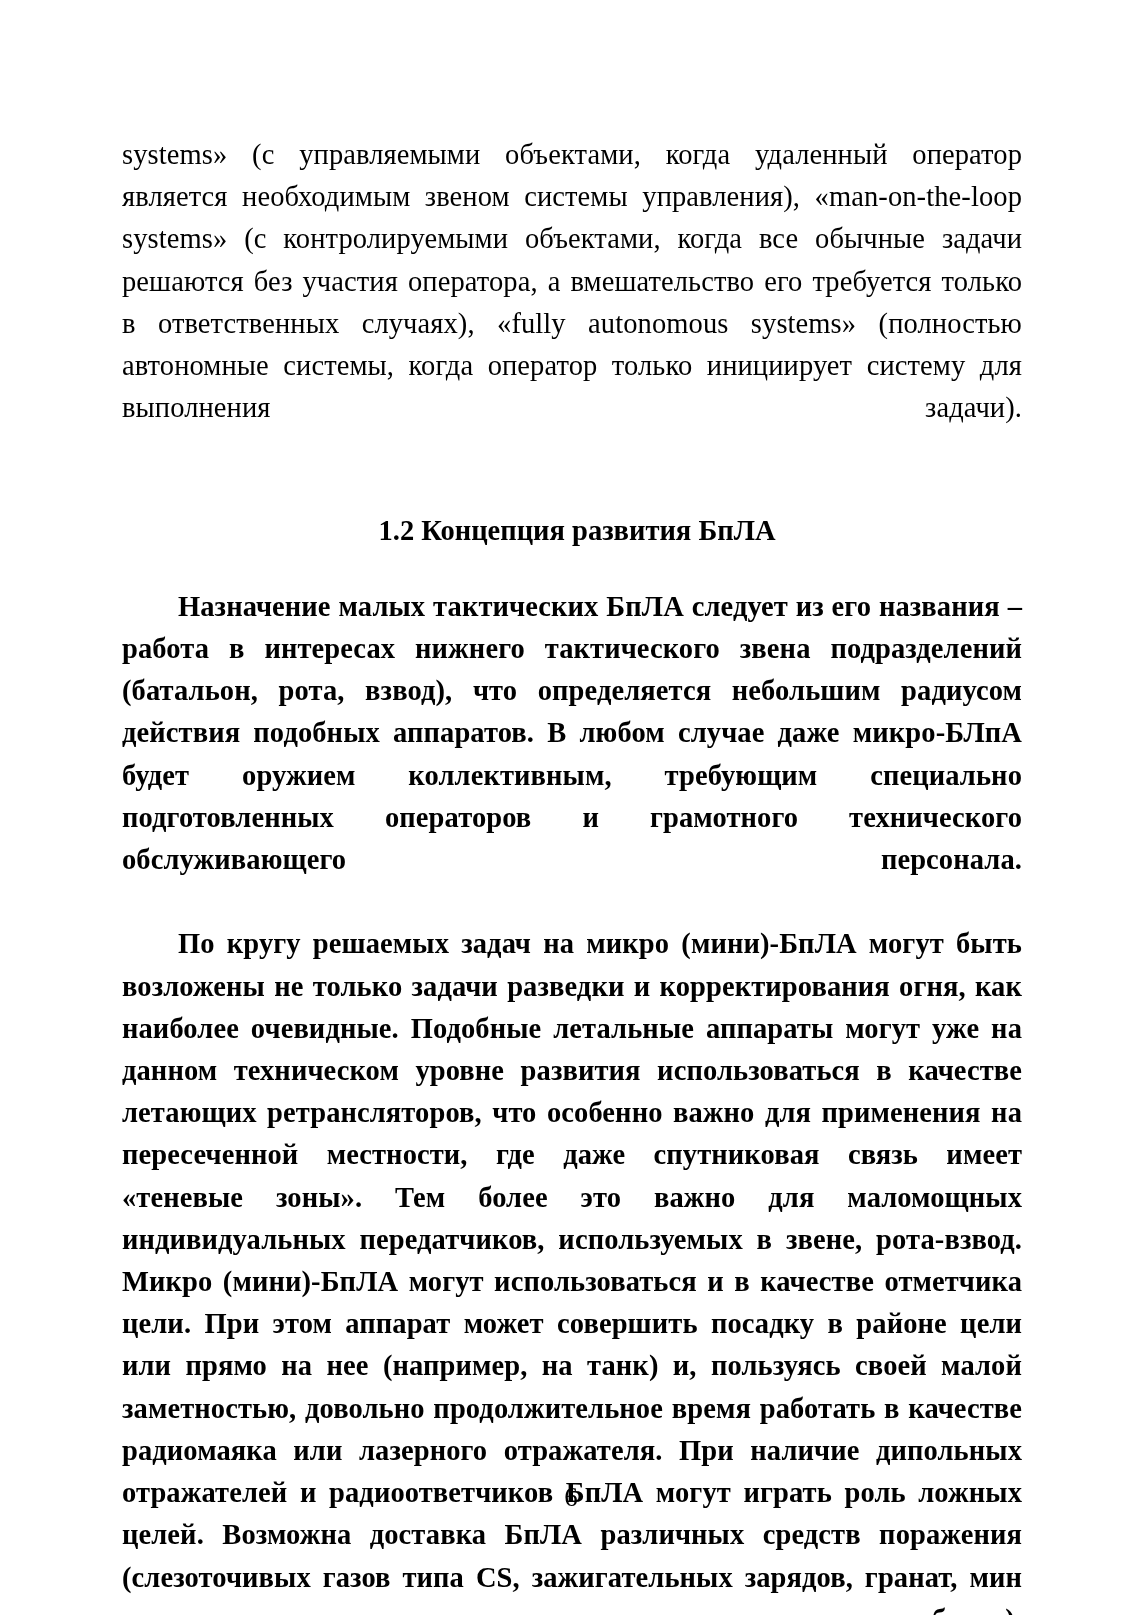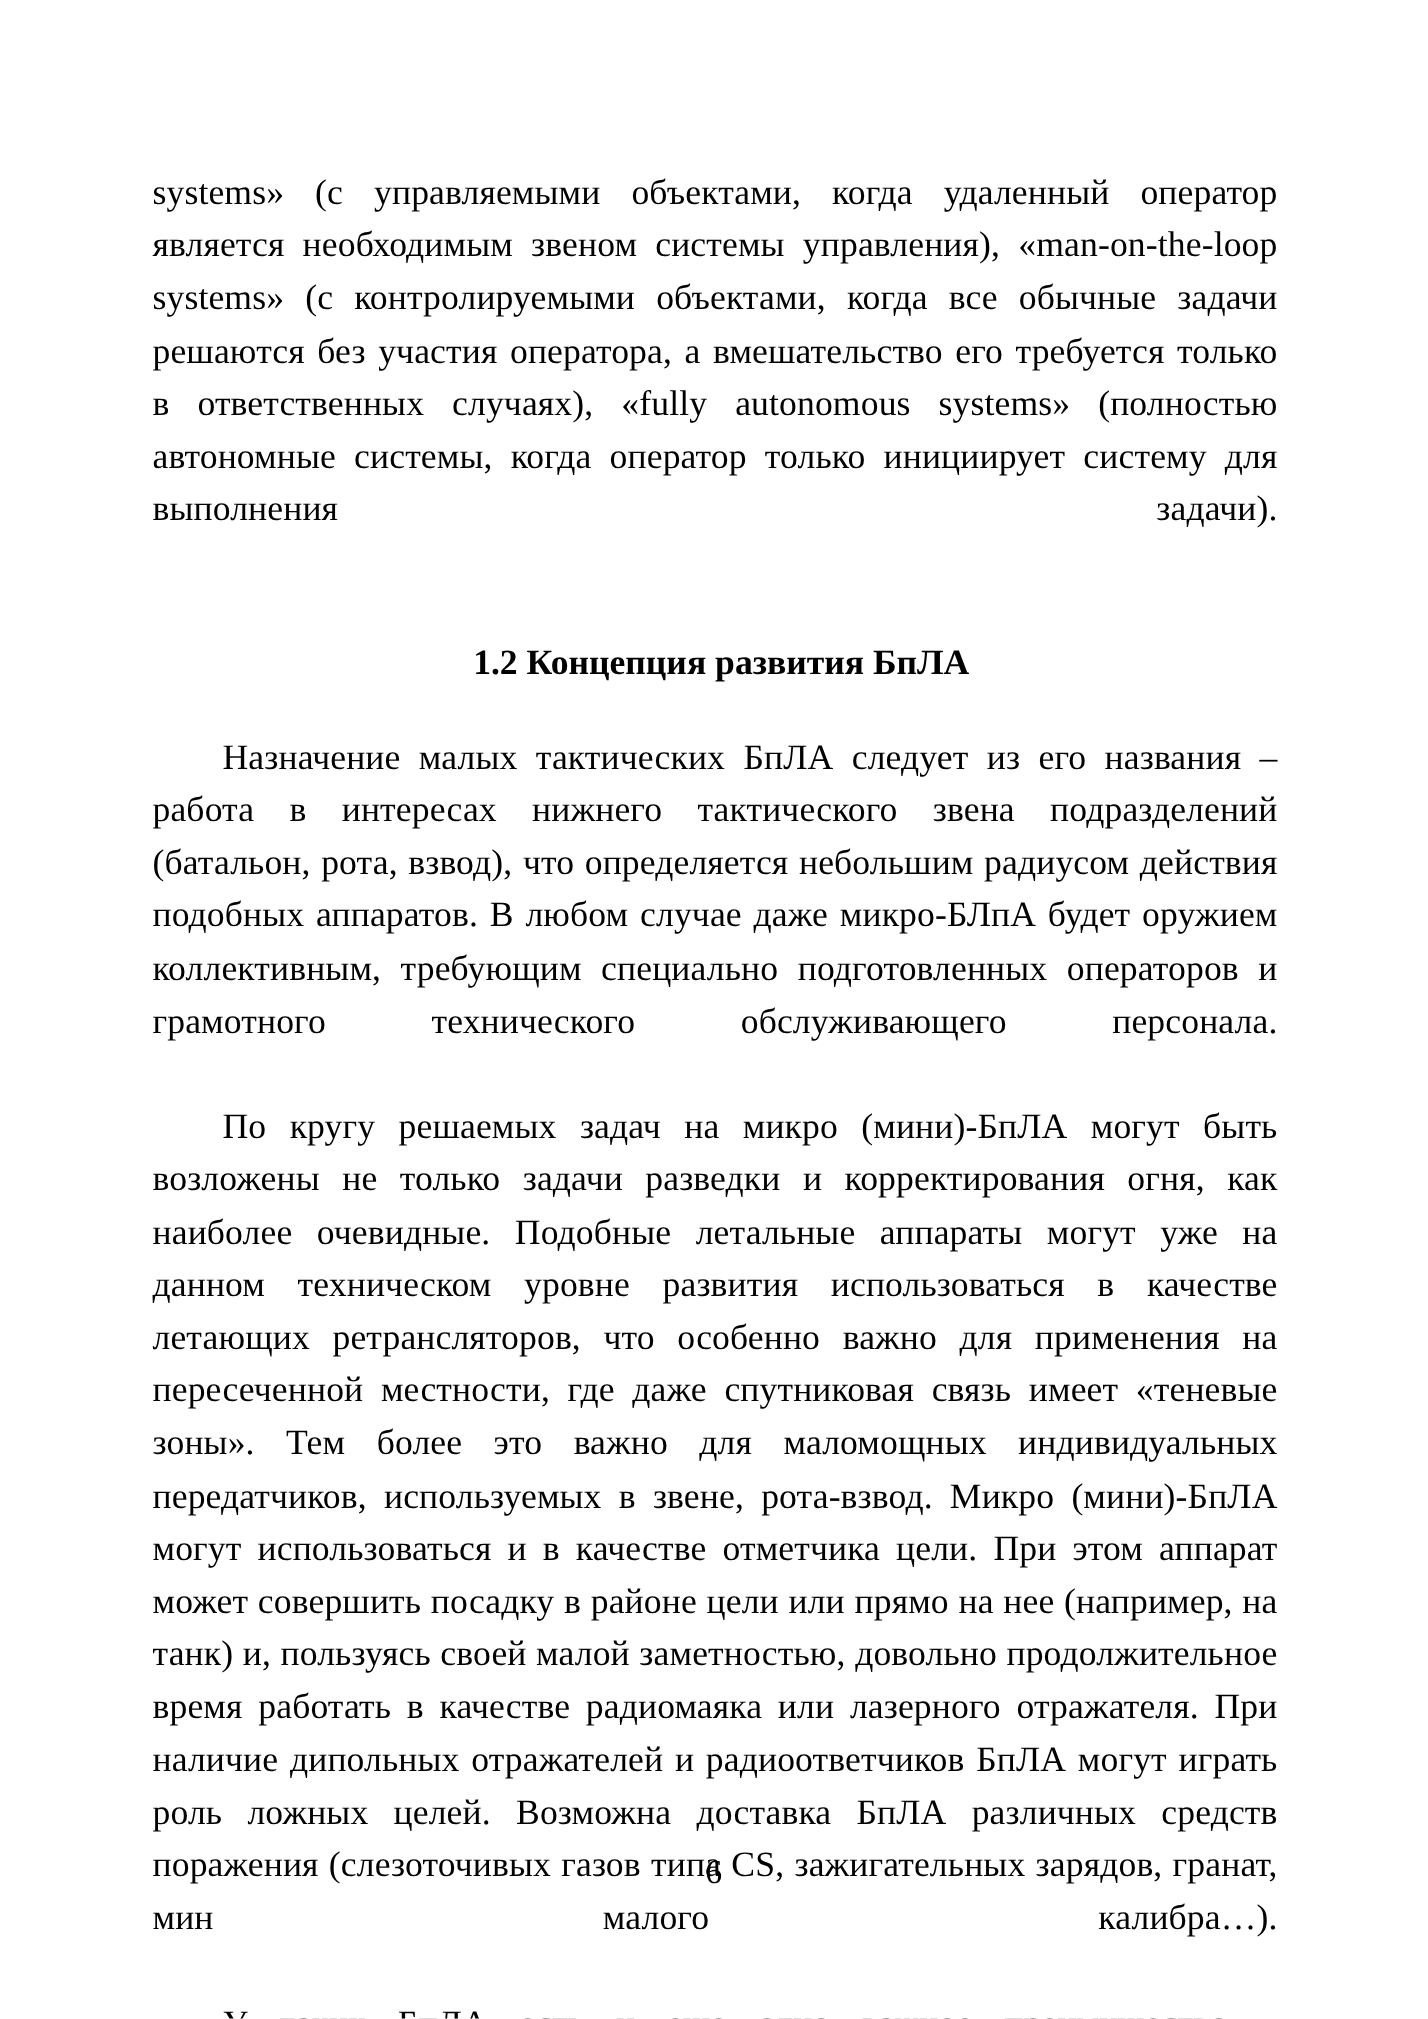--- a/index.html
+++ b/index.html
@@ -37,20 +37,21 @@
     line-height: 42.2px;
     text-align: justify;
     text-justify: inter-word;
     letter-spacing: 0.1px;
     word-spacing: 0.2px;
     hyphens: none;
   }
 
   .para.indent {
     text-indent: 56px;
+    font-weight: bold;
   }
 
   .para.last-line-left::after {
     content: "";
     display: inline-block;
     width: 100%;
   }
 
   
   .section-heading {

